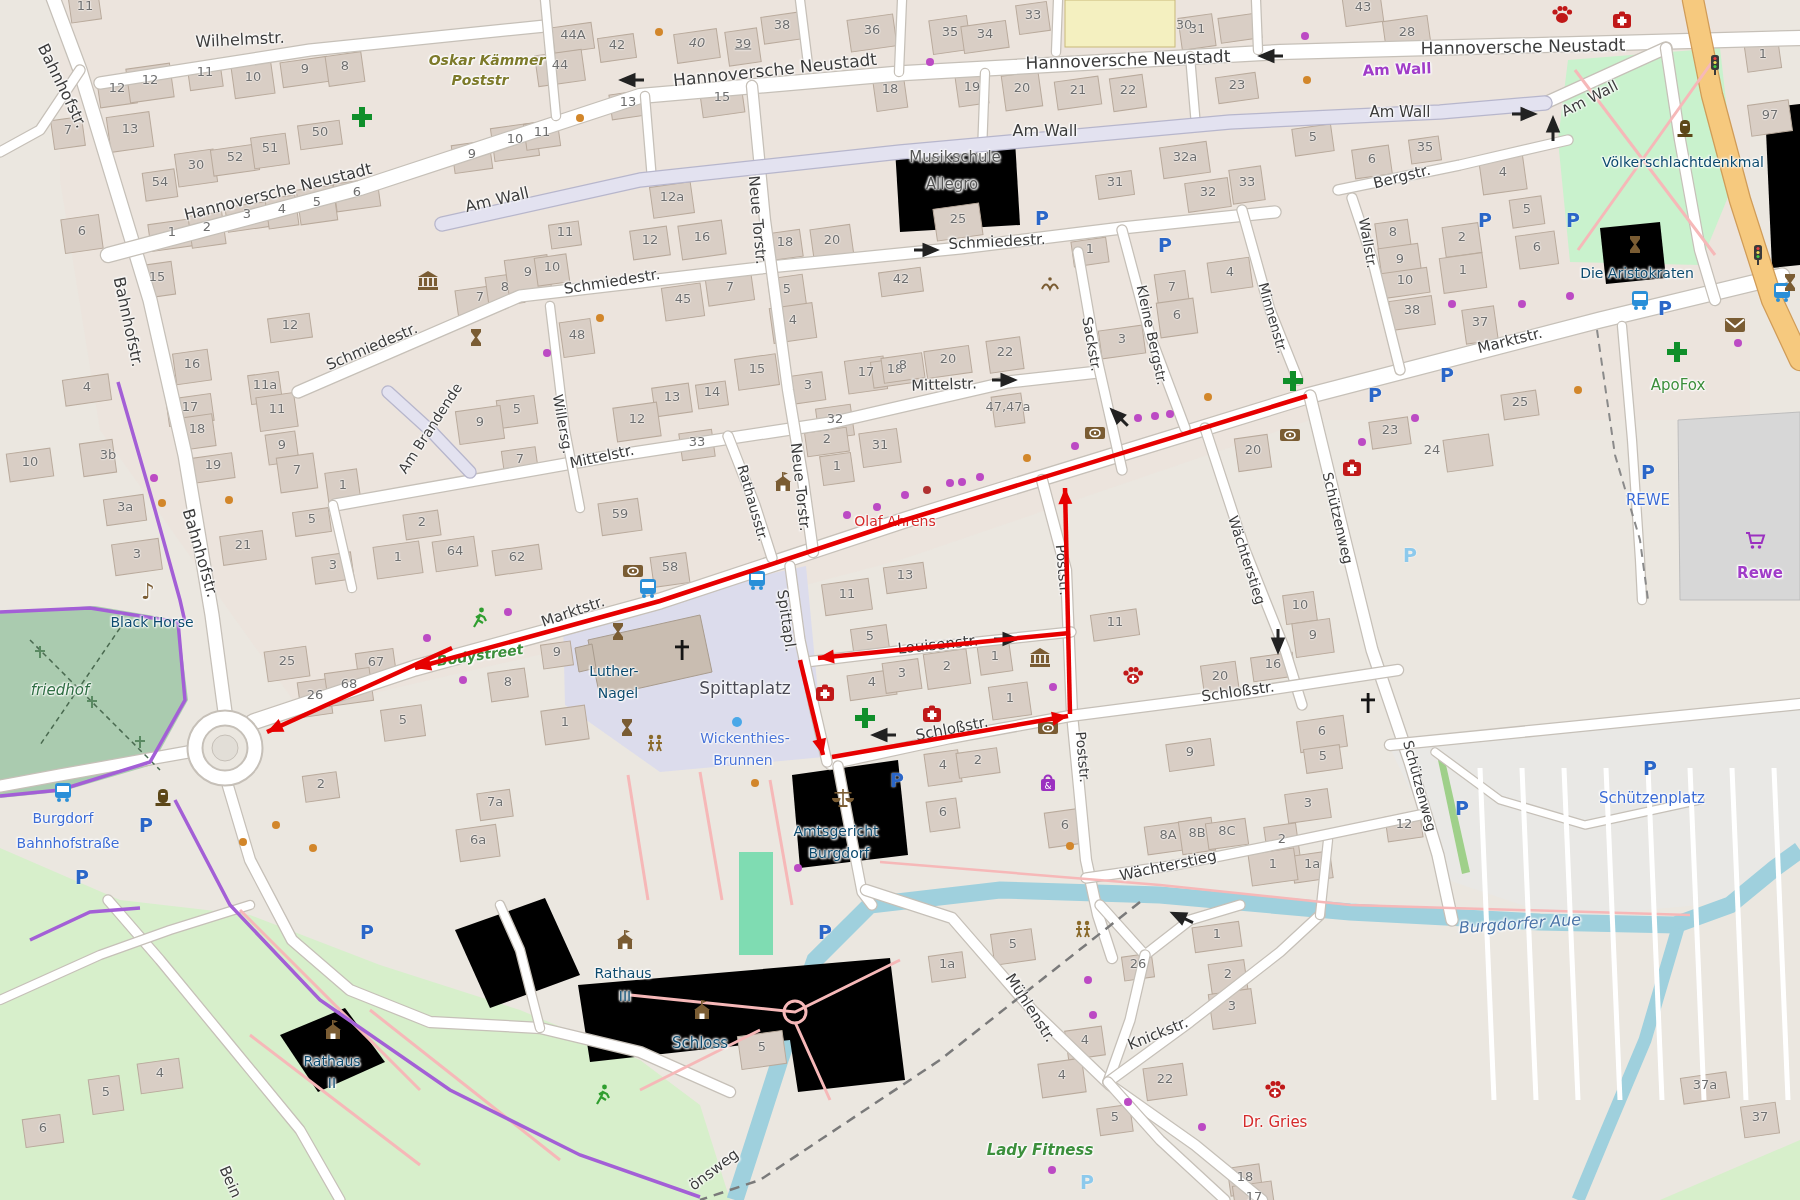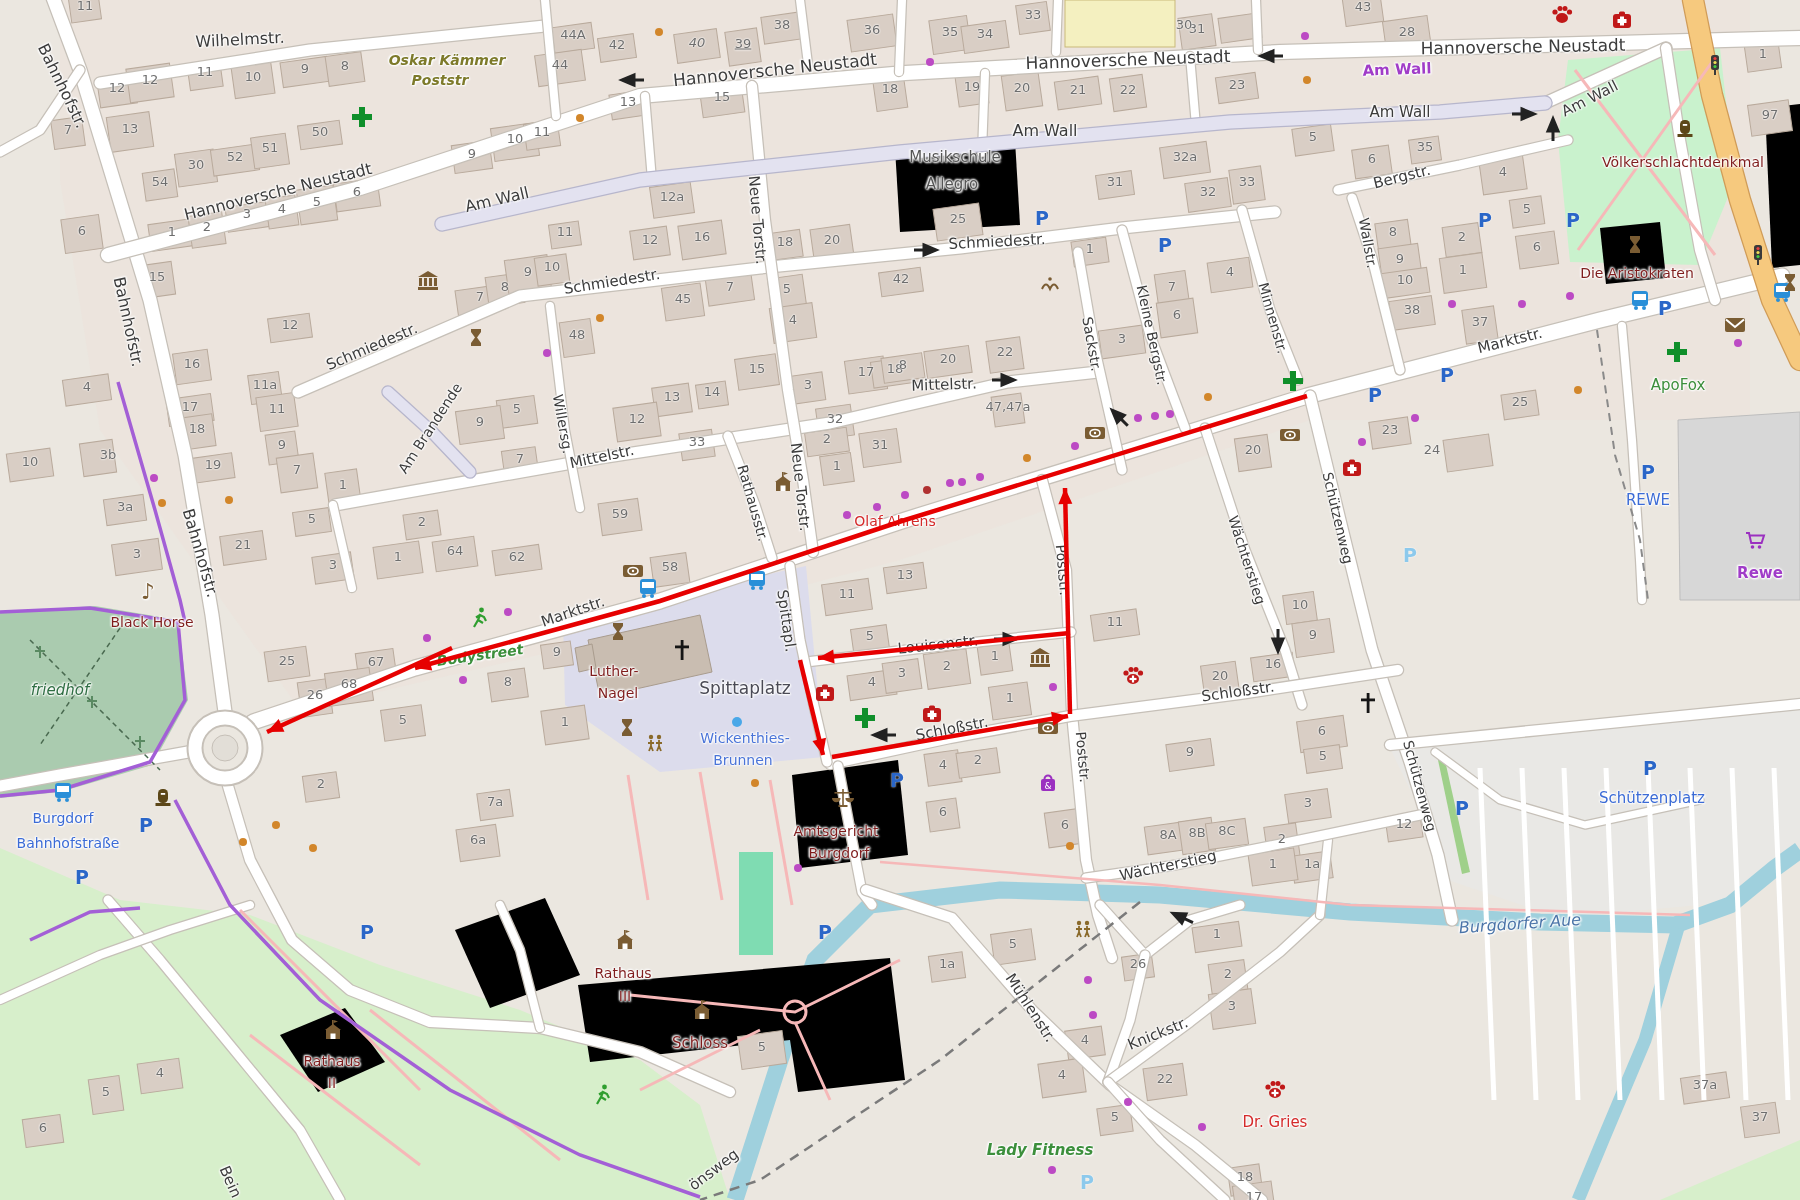--- a/index.html
+++ b/index.html
@@ -8,22 +8,22 @@
   .lbl{position:absolute;white-space:nowrap;transform:translate(-50%,-50%);
        text-shadow:0 0 2px #fff,0 0 2px #fff,0 0 3px #fff,1px 1px 2px #fff,-1px -1px 2px #fff;
        color:#3c3c3c;line-height:1;}
   .num{position:absolute;white-space:nowrap;transform:translate(-50%,-50%);font-size:13px;color:#6e6e6e;
        text-shadow:0 0 2px #fff,0 0 2px #fff;}
   .ic{position:absolute;width:24px;height:24px;transform:translate(-50%,-50%);}
   .ic svg{width:100%;height:100%;}
   .pk{position:absolute;transform: translate(-50%,-50%);font-weight:bold;font-size:19px;color:#2a66c8;
       text-shadow:0 0 2px #fff;}
   .pk.light{color:#8cc9ec;}
-  .c-brown{color:#7f1d1d;} .c-green{color:#3c8f3c;} .c-greenital{color:#3c8f3c;font-style:italic;font-weight:bold;}
-  .c-school{color:#7d7a2a;font-style:italic;font-weight:bold;}
+  .c-brown{color:#0c4a6e;} .c-green{color:#3c8f3c;} .c-greenital{color:#3c8f3c;font-style:italic;font-weight:bold;}
+  .c-school{color:#7d7a2a;font-style:italic;font-weight:bold;margin-left:40px;}
   .c-blue{color:#3b6bd6;} .c-blue2{color:#4a74d8;} .c-purple{color:#a03cc8;font-weight:bold;}
   .c-red{color:#d42a2a;} .c-gray{color:#555;} .c-plaza{color:#4a4a55;}
   .c-water{color:#4a74a8;font-style:italic;} .c-cemetery{color:#2f6e43;font-style:italic;}
 </style>
 </head>
 <body>
 
 <div id="map">
 
   <svg class="layer" id="base" width="1800" height="1200" viewBox="0 0 1800 1200">

